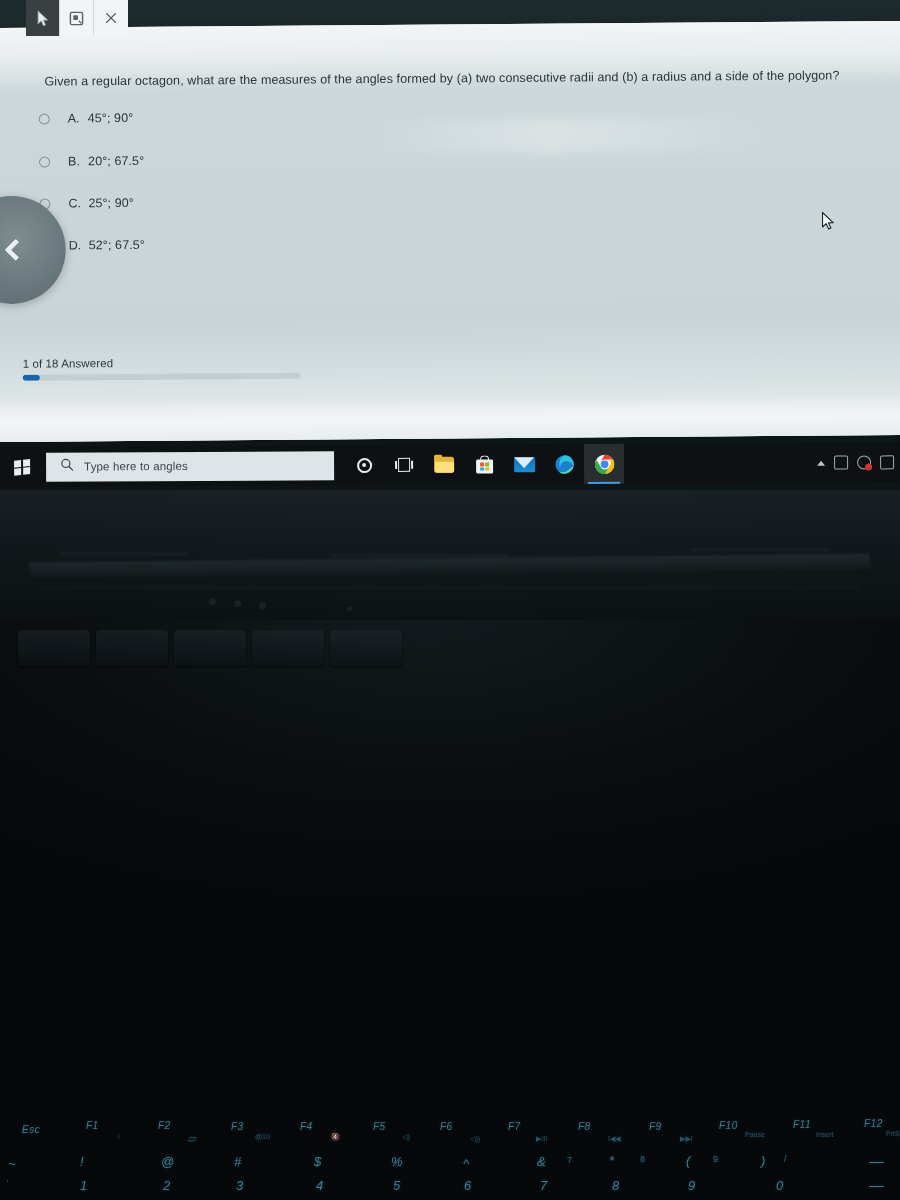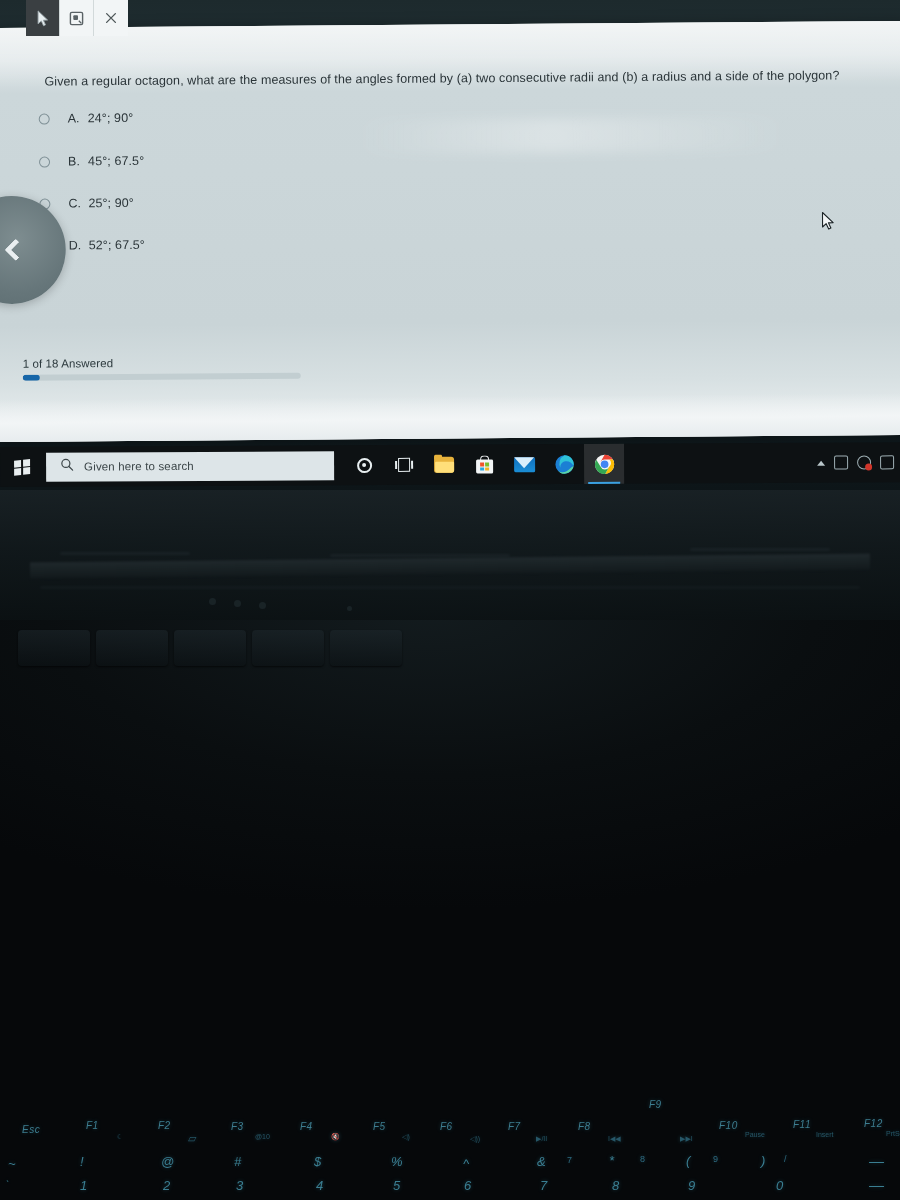--- a/index.html
+++ b/index.html
@@ -358,21 +358,21 @@
       <span class="key fkey" style="left:300px; top:631px;">F4</span>
       <span class="key sub" style="left:331px; top:643px;">🔇</span>
       <span class="key fkey" style="left:373px; top:631px;">F5</span>
       <span class="key sub" style="left:402px; top:643px;">◁)</span>
       <span class="key fkey" style="left:440px; top:631px;">F6</span>
       <span class="key sub" style="left:470px; top:645px;">◁))</span>
       <span class="key fkey" style="left:508px; top:631px;">F7</span>
       <span class="key sub" style="left:536px; top:645px;">▶/II</span>
       <span class="key fkey" style="left:578px; top:631px;">F8</span>
       <span class="key sub" style="left:608px; top:645px;">I◀◀</span>
-      <span class="key fkey" style="left:649px; top:609px;">F9</span>
+      <span class="key fkey" style="left:649px; top:631px;">F9</span>
       <span class="key sub" style="left:680px; top:645px;">▶▶I</span>
       <span class="key fkey" style="left:719px; top:630px;">F10</span>
       <span class="key sub" style="left:745px; top:641px;">Pause</span>
       <span class="key fkey" style="left:793px; top:629px;">F11</span>
       <span class="key sub" style="left:816px; top:641px;">Insert</span>
       <span class="key fkey" style="left:864px; top:628px;">F12</span>
       <span class="key sub" style="left:886px; top:640px;">PrtSc</span>
     </div>
 
     <div class="krow">
@@ -491,27 +491,27 @@
     <div class="viewport">
       <div class="page-surface"></div>
       <div class="page-glow"></div>
       <div class="page-sheen"></div>
 
       <div class="question-text">Given a regular octagon, what are the measures of the angles formed by (a) two consecutive radii and (b) a radius and a side of the polygon?</div>
 
       <div class="choice" style="top:84px;">
         <span class="radio"></span>
         <span class="choice-letter">A.</span>
-        <span class="choice-text">24°; 90°</span>
+        <span class="choice-text">45°; 90°</span>
       </div>
 
       <div class="choice" style="top:127px;">
         <span class="radio"></span>
         <span class="choice-letter">B.</span>
-        <span class="choice-text">45°; 67.5°</span>
+        <span class="choice-text">20°; 67.5°</span>
       </div>
 
       <div class="choice" style="top:169px;">
         <span class="radio"></span>
         <span class="choice-letter">C.</span>
         <span class="choice-text">25°; 90°</span>
       </div>
 
       <div class="choice" style="top:211px;">
         <span class="radio"></span>
@@ -569,21 +569,21 @@
         </span>
       </div>
 
       <div class="search-box">
         <span class="search-icon">
           <svg width="14" height="14" viewBox="0 0 16 16" aria-hidden="true">
             <circle cx="6.6" cy="6.6" r="4.6" fill="none" stroke="#3c4649" stroke-width="1.4"></circle>
             <path d="M10.1,10.1 L14.3,14.3" stroke="#3c4649" stroke-width="1.4" stroke-linecap="round"></path>
           </svg>
         </span>
-        <span class="search-placeholder">Given here to search</span>
+        <span class="search-placeholder">Type here to angles</span>
       </div>
 
       <div class="tb-icons">
         <div class="tb-item">
           <span class="cortana-ring">
               <i></i>
             </span>
         </div>
         <div class="tb-item">
           <span class="taskview">

